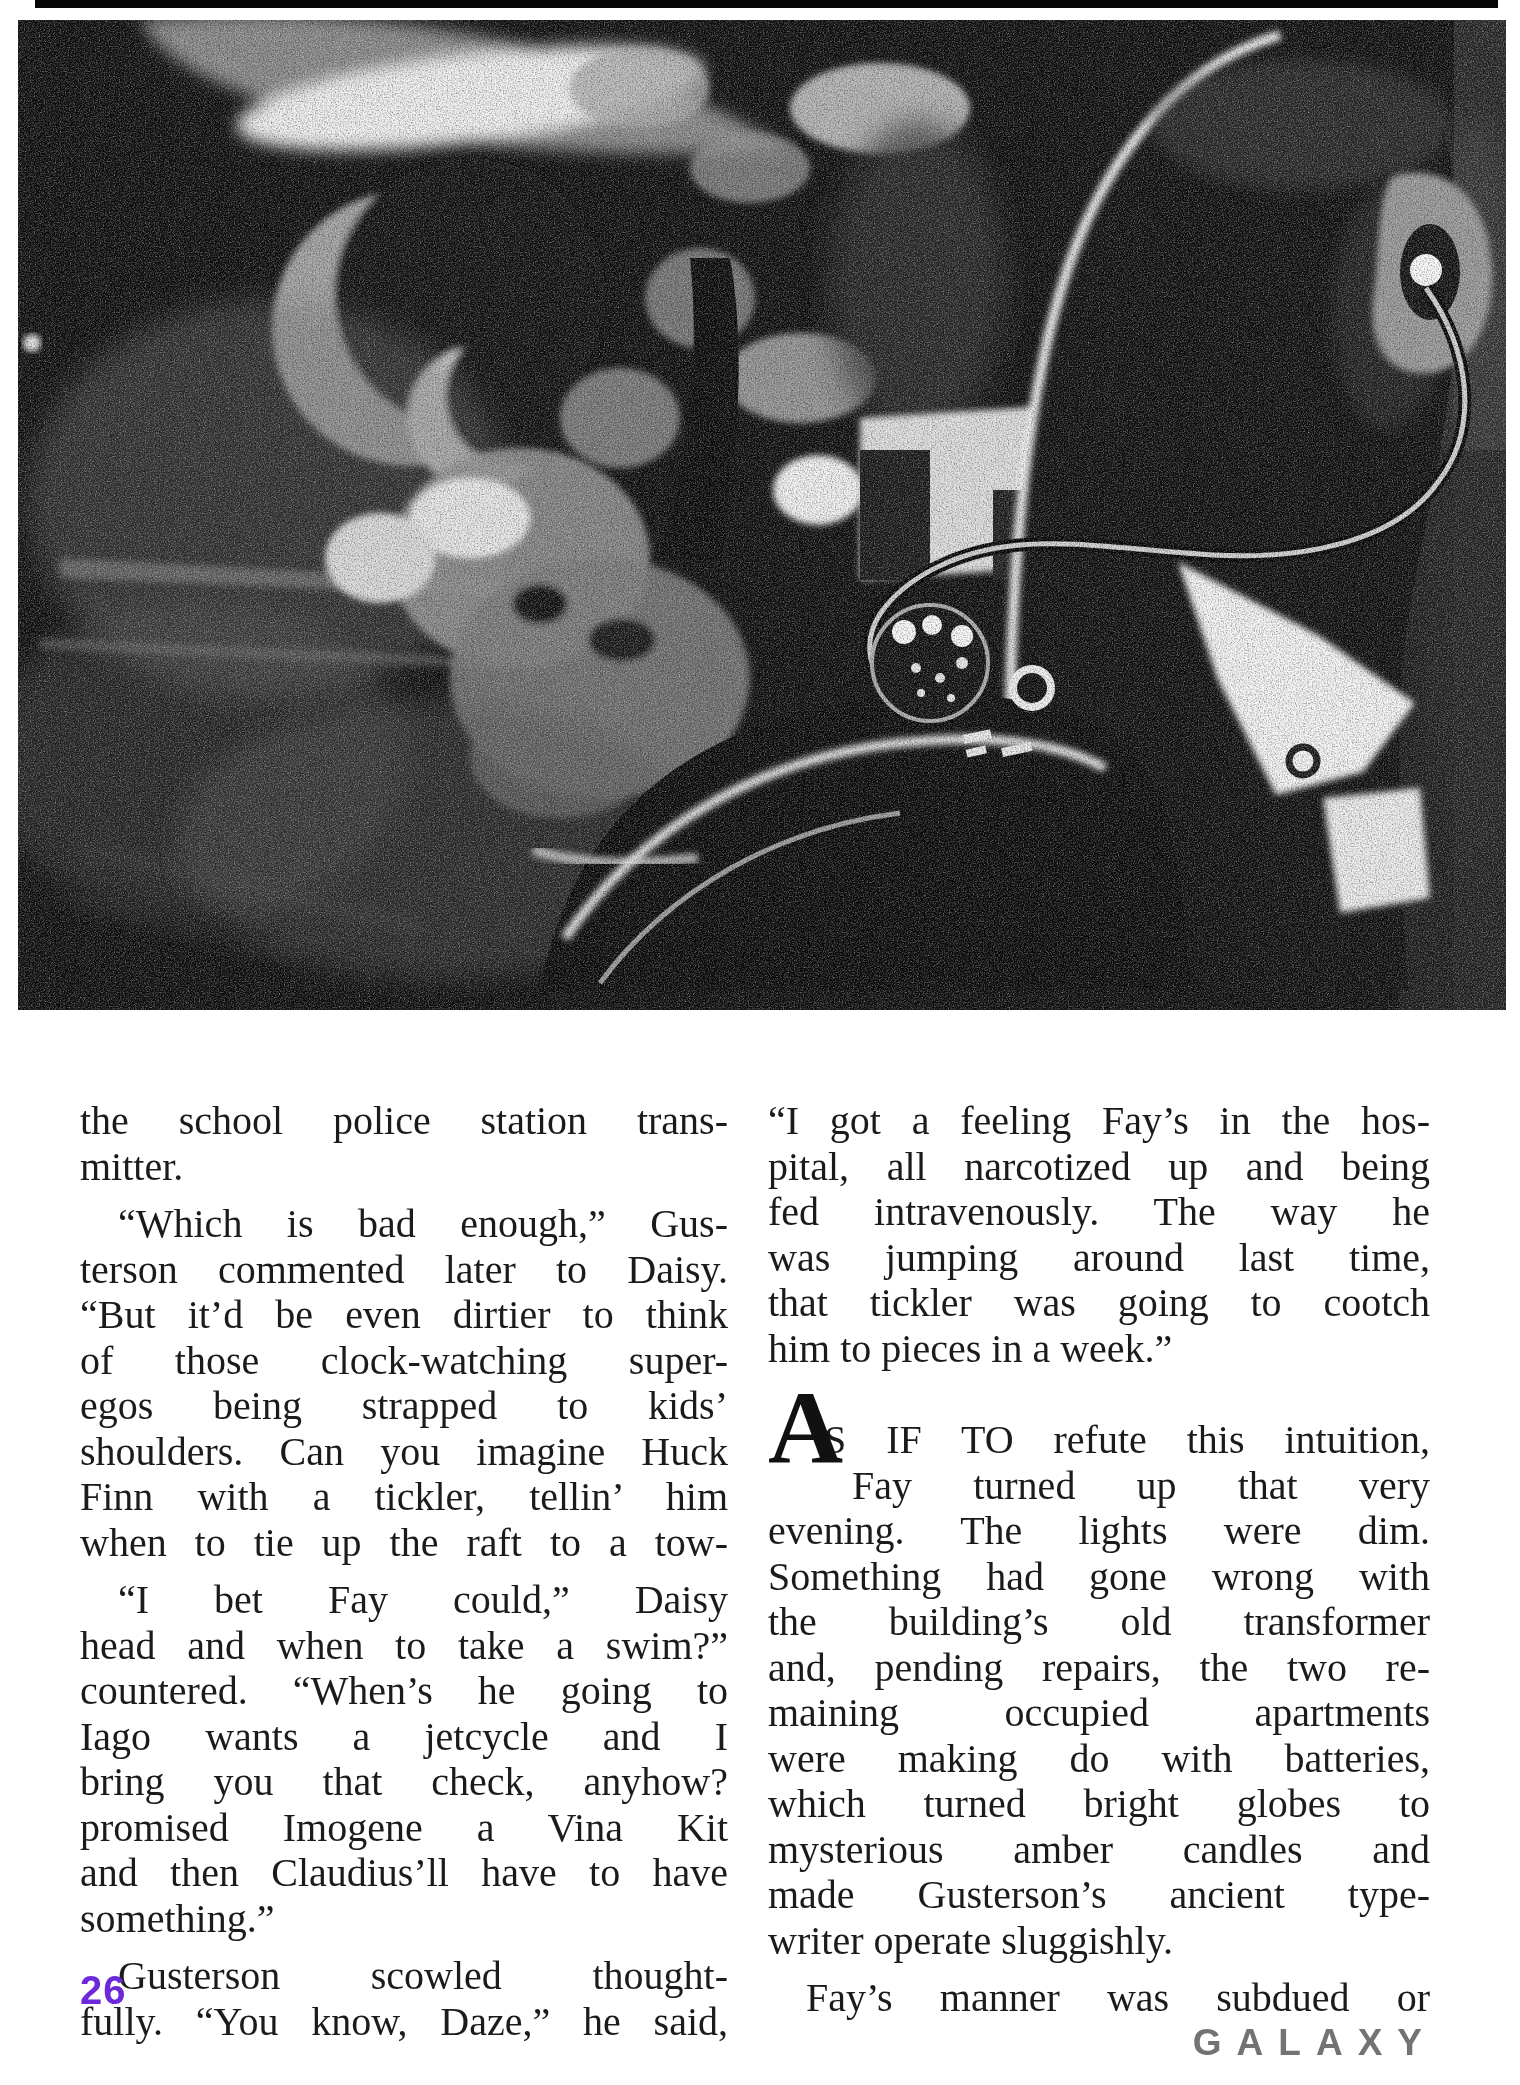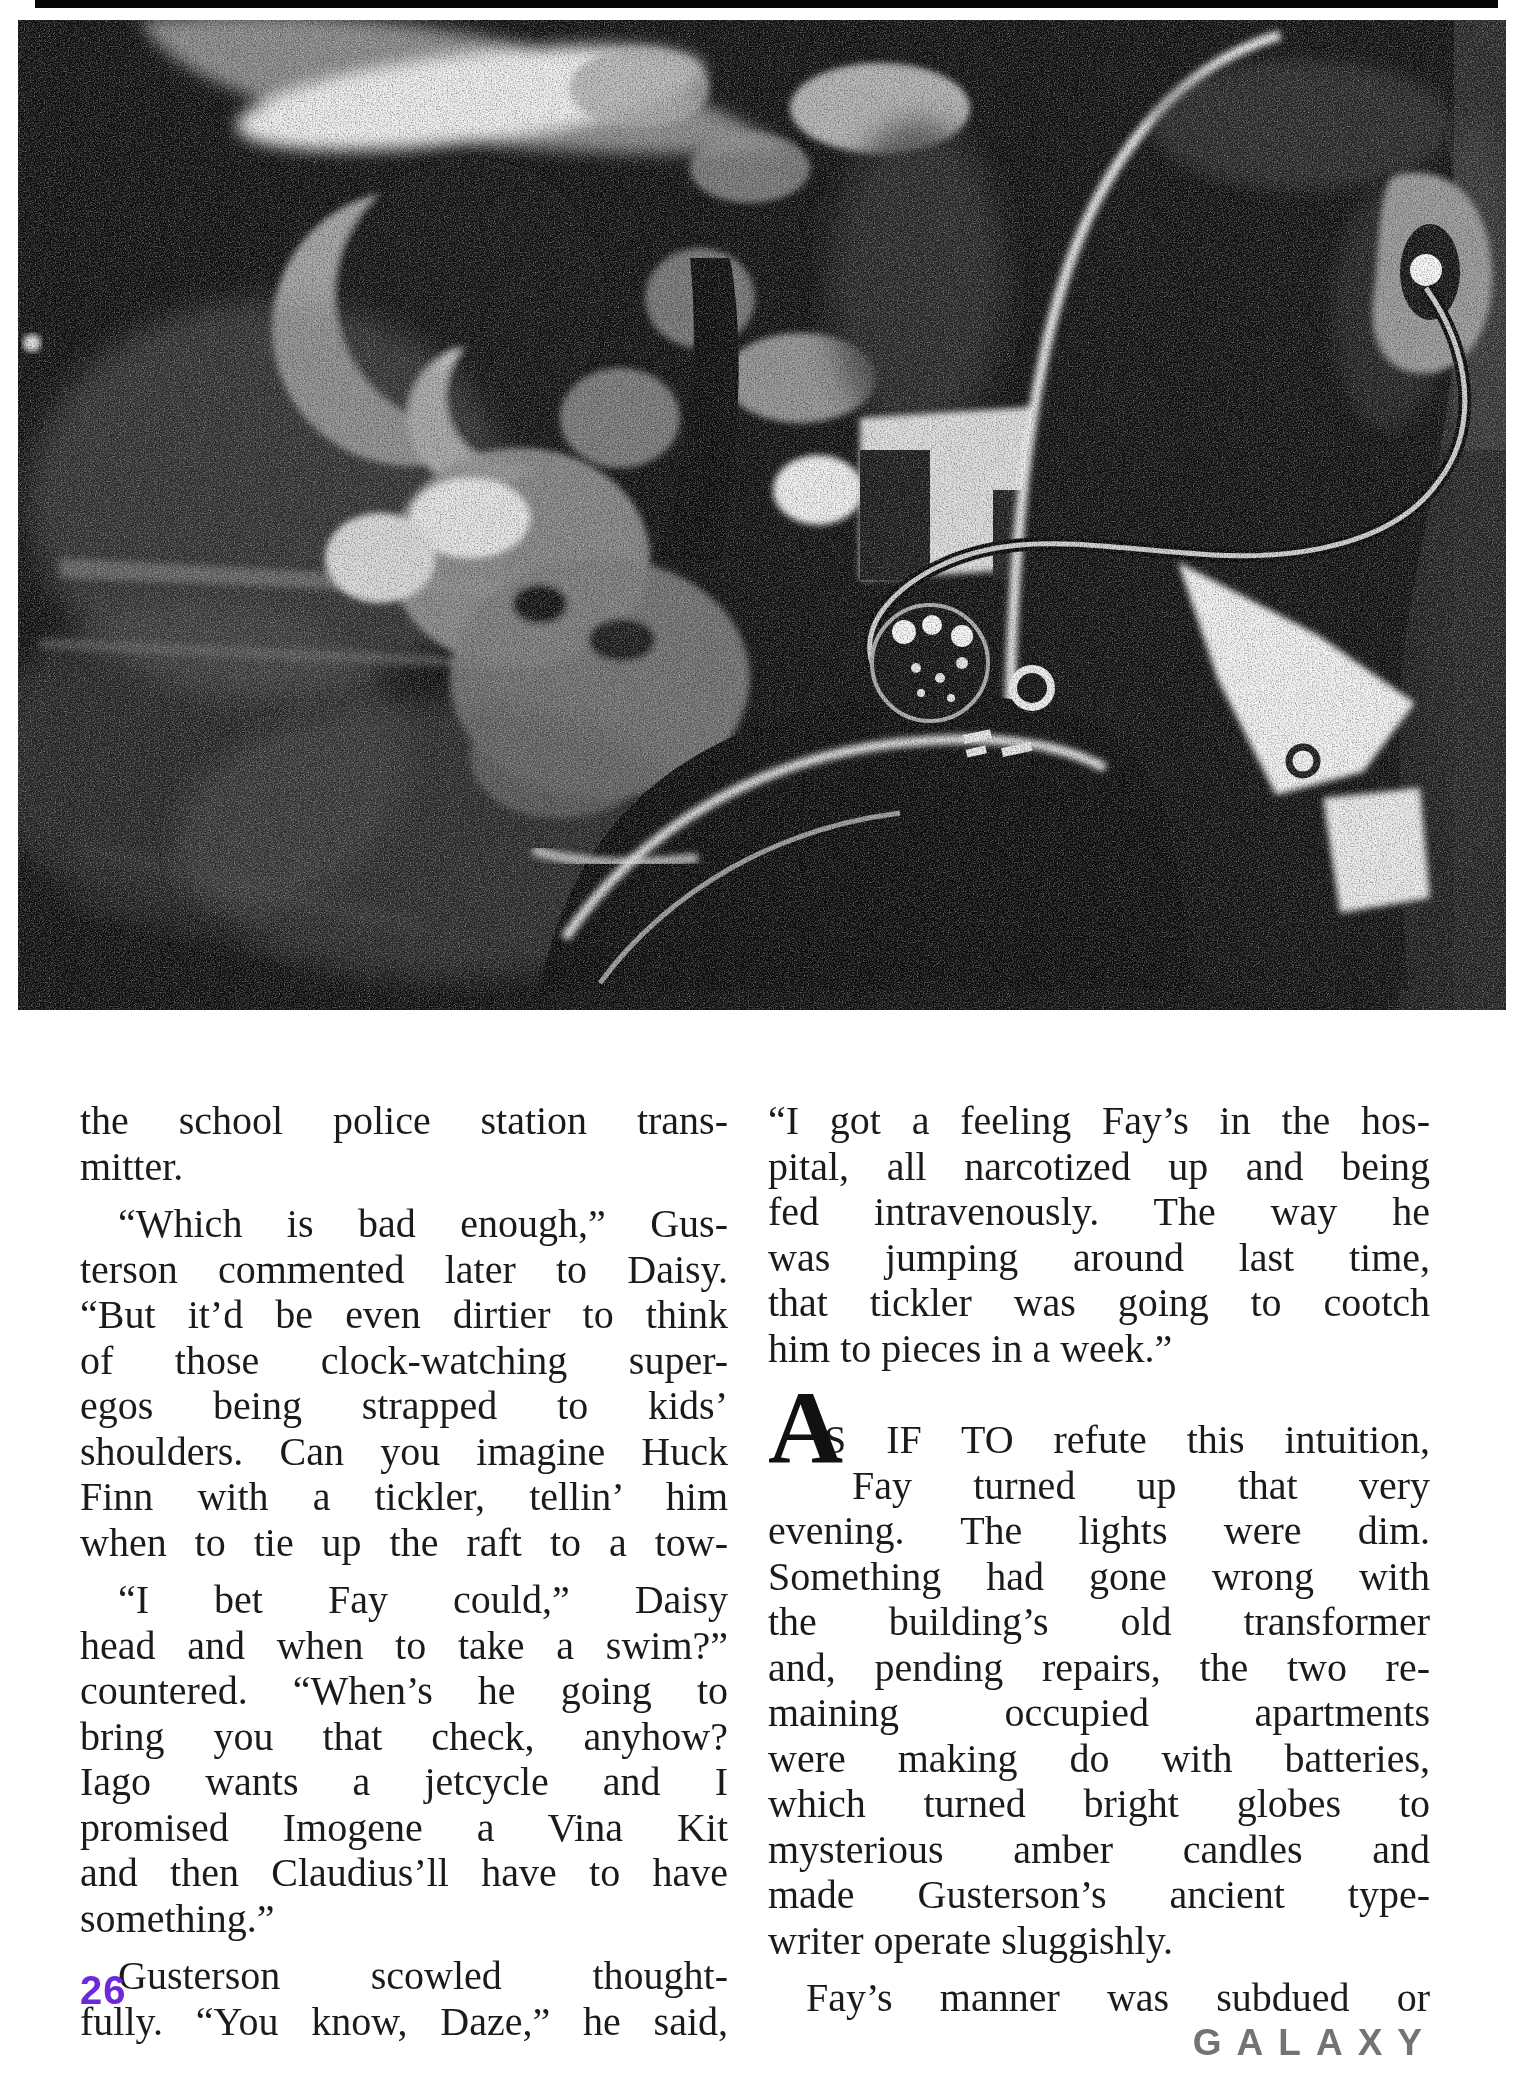--- a/index.html
+++ b/index.html
@@ -184,22 +184,22 @@
       <div class="line">terson commented later to Daisy.</div>
       <div class="line">“But it’d be even dirtier to think</div>
       <div class="line">of those clock-watching super-</div>
       <div class="line">egos being strapped to kids’</div>
       <div class="line">shoulders. Can you imagine Huck</div>
       <div class="line">Finn with a tickler, tellin’ him</div>
       <div class="line">when to tie up the raft to a tow-</div>
       <div class="line ind">“I bet Fay could,” Daisy</div>
       <div class="line">head and when to take a swim?”</div>
       <div class="line">countered. “When’s he going to</div>
+      <div class="line">Iago wants a jetcycle and I</div>
       <div class="line">bring you that check, anyhow?</div>
-      <div class="line">Iago wants a jetcycle and I</div>
       <div class="line">promised Imogene a Vina Kit</div>
       <div class="line">and then Claudius’ll have to have</div>
       <div class="line end">something.”</div>
       <div class="line ind">Gusterson scowled thought-</div>
       <div class="line">fully. “You know, Daze,” he said,</div>
     </div>
 
   <div id="col-right" class="col">
       <div class="line">“I got a feeling Fay’s in the hos-</div>
       <div class="line">pital, all narcotized up and being</div>

